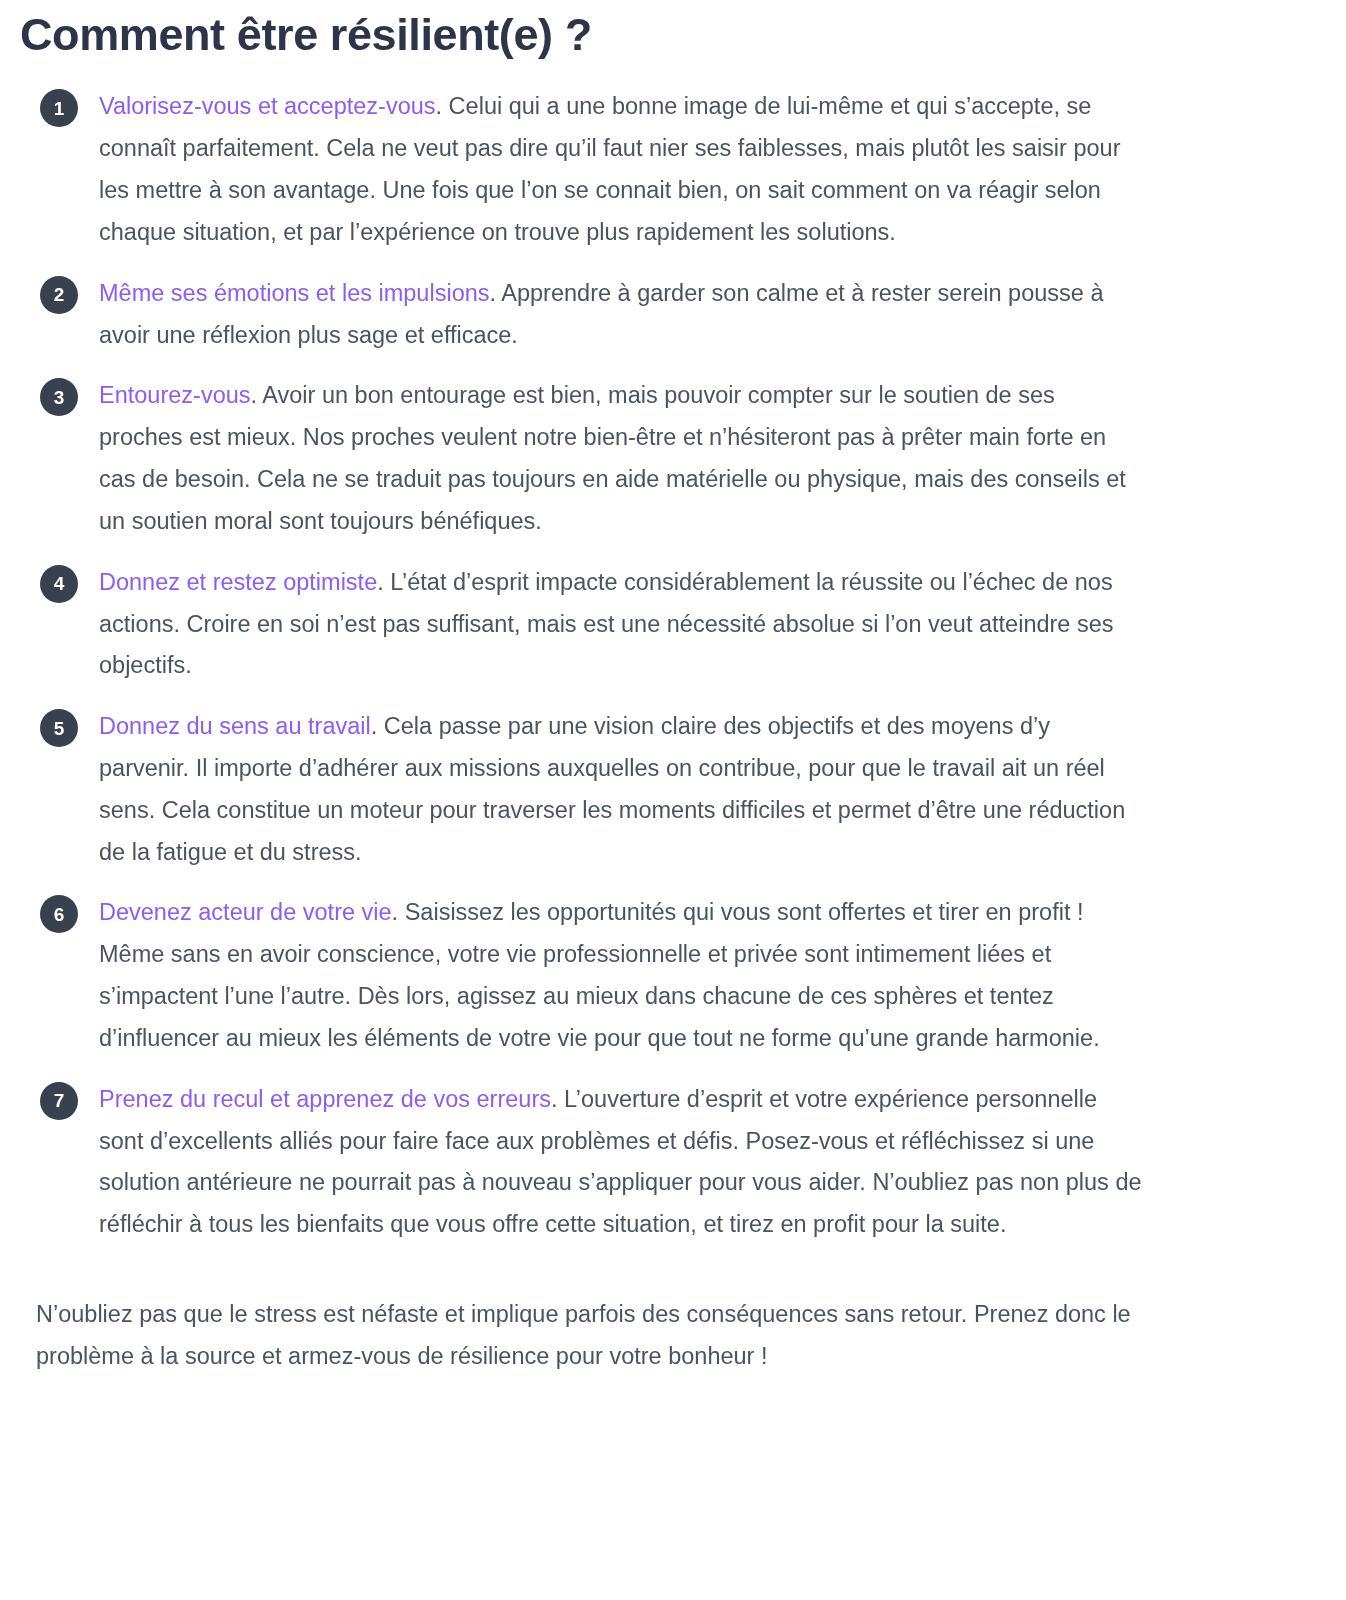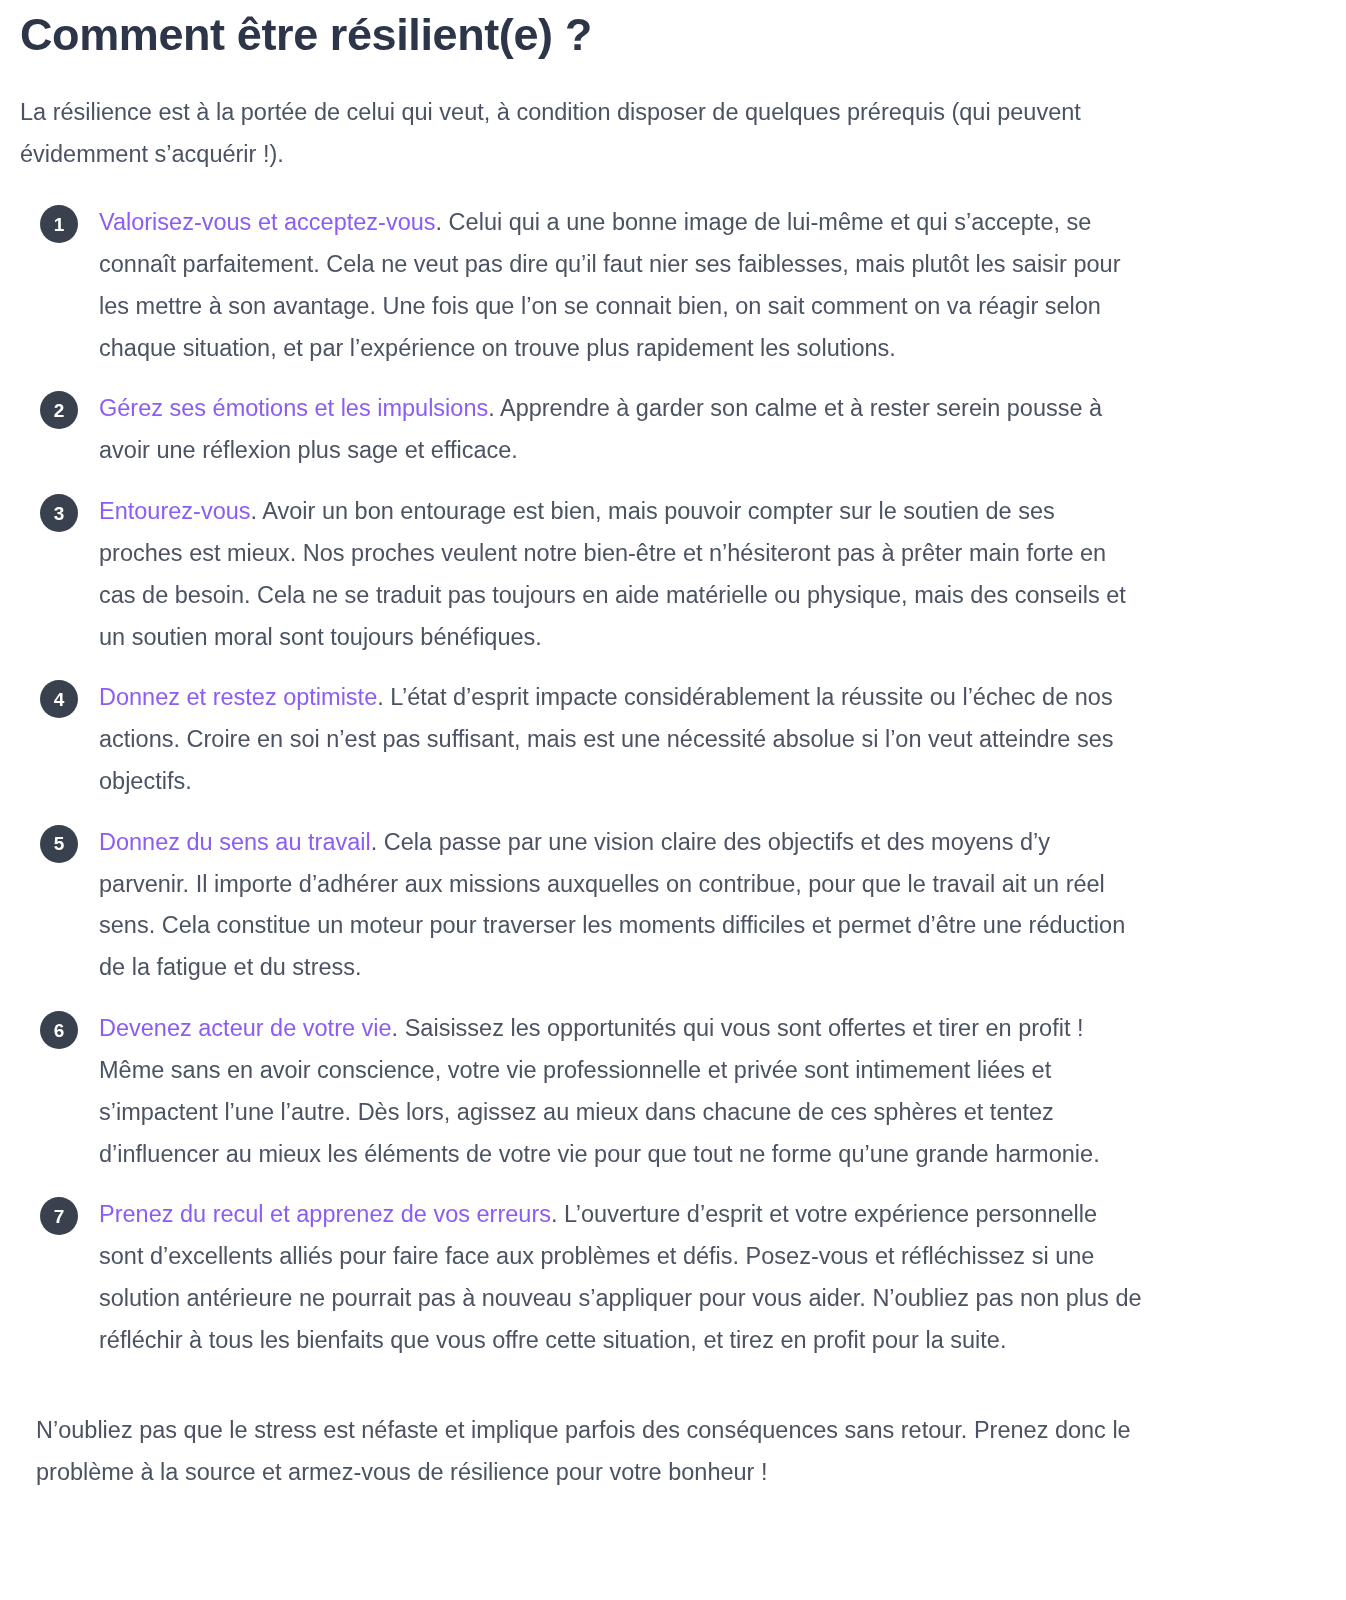--- a/index.html
+++ b/index.html
@@ -83,30 +83,29 @@
     max-width: 1290px;
   }
 </style>
 </head>
 <body>
 
 <div class="page">
 
   <h1 class="page-title">Comment être résilient(e) ?</h1>
 
-  <p class="intro">La résilience est à la portée de celui qui veut, à condition disposer de quelques prérequis (qui peuvent évidemment s’acquérir !).</p>
 
   <ol class="steps">
     <li class="step">
       <span class="badge">1</span>
       <span class="step-text"><span class="lead">Valorisez-vous et acceptez-vous</span><span>. Celui qui a une bonne image de lui-même et qui s’accepte, se connaît parfaitement. Cela ne veut pas dire qu’il faut nier ses faiblesses, mais plutôt les saisir pour les mettre à son avantage. Une fois que l’on se connait bien, on sait comment on va réagir selon chaque situation, et par l’expérience on trouve plus rapidement les solutions.</span></span>
     </li>
     <li class="step">
       <span class="badge">2</span>
-      <span class="step-text"><span class="lead">Gérez ses émotions et les impulsions</span><span>. Apprendre à garder son calme et à rester serein pousse à avoir une réflexion plus sage et efficace.</span></span>
+      <span class="step-text"><span class="lead">Même ses émotions et les impulsions</span><span>. Apprendre à garder son calme et à rester serein pousse à avoir une réflexion plus sage et efficace.</span></span>
     </li>
     <li class="step">
       <span class="badge">3</span>
       <span class="step-text"><span class="lead">Entourez-vous</span><span>. Avoir un bon entourage est bien, mais pouvoir compter sur le soutien de ses proches est mieux. Nos proches veulent notre bien-être et n’hésiteront pas à prêter main forte en cas de besoin. Cela ne se traduit pas toujours en aide matérielle ou physique, mais des conseils et un soutien moral sont toujours bénéfiques.</span></span>
     </li>
     <li class="step">
       <span class="badge">4</span>
       <span class="step-text"><span class="lead">Donnez et restez optimiste</span><span>. L’état d’esprit impacte considérablement la réussite ou l’échec de nos actions. Croire en soi n’est pas suffisant, mais est une nécessité absolue si l’on veut atteindre ses objectifs.</span></span>
     </li>
     <li class="step">

